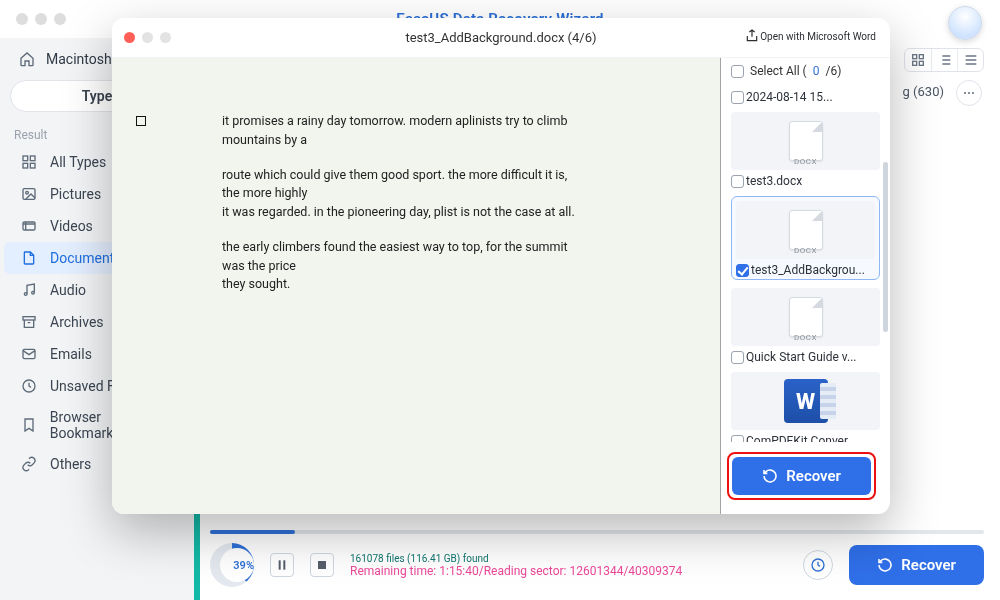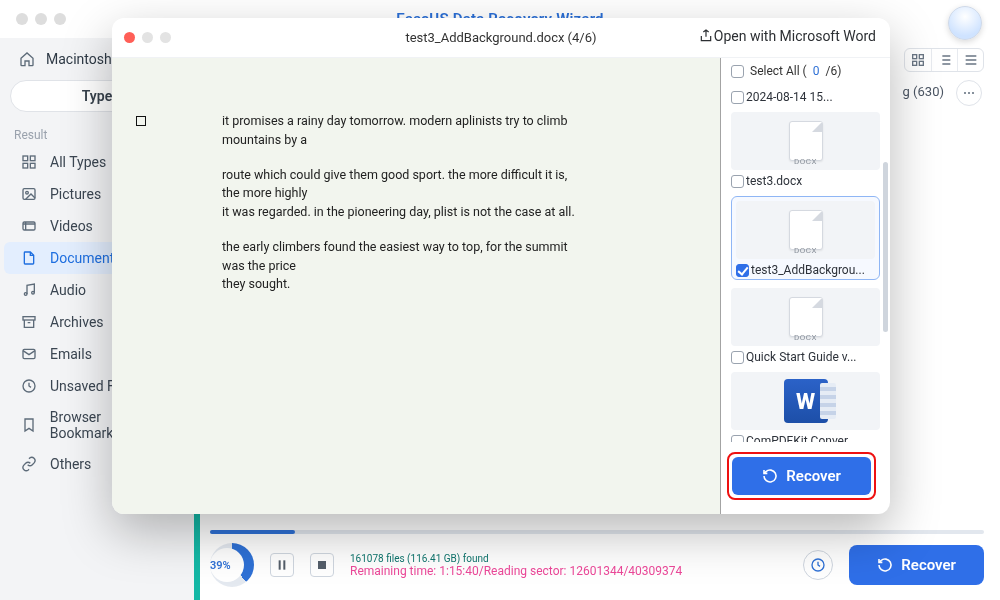--- a/index.html
+++ b/index.html
@@ -23,37 +23,37 @@
   .chip-box{display:flex;border:1px solid #dfe3e9;border-radius:6px;overflow:hidden;background:#fff;}
   .chip-box span{width:26px;height:22px;display:flex;align-items:center;justify-content:center;color:#6a7684;border-left:1px solid #e7eaef;}
   .chip-box span:first-child{border-left:none;}
   .g-badge{position:absolute;top:84px;right:56px;font-size:13px;color:#4b5563;}
   .dots-btn{position:absolute;top:80px;right:18px;width:26px;height:26px;border-radius:50%;border:1px solid #dfe3e9;display:flex;align-items:center;justify-content:center;color:#6a7684;background:#fff;}
   
   .search-line{position:absolute;left:210px;bottom:76px;font-size:13px;color:#2f71d6;}
   .prog-track{position:absolute;left:210px;right:16px;bottom:66px;height:4px;background:#e2e7ee;border-radius:3px;}
   .prog-fill{height:100%;width:11%;background:#2f71d6;border-radius:3px;}
   .status-bar{position:absolute;left:210px;right:16px;bottom:8px;height:54px;display:flex;align-items:center;gap:16px;}
-  .pct-ring{width:44px;height:44px;border-radius:50%;background:conic-gradient(#2f71d6 0 140deg,#e4e9f0 140deg 360deg);display:flex;align-items:center;justify-content:flex-start;}
+  .pct-ring{width:44px;height:44px;border-radius:50%;background:conic-gradient(#2f71d6 0 140deg,#e4e9f0 140deg 360deg);display:flex;align-items:center;justify-content:flex-end;}
   .pct-ring::before{content:"";position:absolute;width:34px;height:34px;border-radius:50%;background:#fff;}
   .pct-ring span{position:relative;font-size:11px;font-weight:600;color:#2f71d6;}
   .ctl-btn{width:24px;height:24px;border:1px solid #cfd6df;border-radius:4px;display:flex;align-items:center;justify-content:center;color:#545e6a;background:#fff;}
   .found-block{flex:1;}
   .found-main{font-size:10px;font-weight:400;color:#0f766e;}
   .found-sub{font-size:12px;color:#ec4899;}
   .clock-btn{width:30px;height:30px;border:1px solid #cfd6df;border-radius:50%;display:flex;align-items:center;justify-content:center;color:#2f71d6;background:#fff;}
   .recover-main{background:#2f6fe8;color:#fff;border:none;border-radius:8px;padding:11px 28px;font-size:15px;font-weight:600;display:flex;align-items:center;gap:8px;}
   
   .modal{position:absolute;top:18px;left:112px;width:778px;height:496px;background:#fff;border-radius:12px;box-shadow:0 18px 50px rgba(0,0,0,.28);display:flex;flex-direction:column;overflow:hidden;}
   .modal-top{height:40px;display:flex;align-items:center;position:relative;border-bottom:1px solid #f0f2f5;}
   .mlights{display:flex;gap:7px;margin-left:12px;}
   .mlights span{width:11px;height:11px;border-radius:50%;background:#e3e3e3;}
   .mlights span:first-child{background:#ff5f57;}
   .mtitle{position:absolute;left:0;right:0;text-align:center;font-size:13px;color:#333;pointer-events:none;}
-  .open-with{position:absolute;right:14px;top:10px;font-size:14px;color:#2c2f33;display:flex;align-items:center;gap:0;cursor:pointer;}
+  .open-with{position:absolute;right:14px;top:10px;font-size:10px;color:#2c2f33;display:flex;align-items:center;gap:0;cursor:pointer;}
   .modal-body{flex:1;display:flex;min-height:0;}
   .preview{flex:1;background:#f2f5ee;position:relative;padding:54px 50px 20px 110px;font-size:12.5px;color:#222;line-height:1.5;}
   .handle{position:absolute;top:58px;left:24px;width:10px;height:10px;border:1.5px solid #111;}
   .preview p{margin:0;max-width:360px;}
   .preview p + p{margin-top:16px;}
   .modal-right{width:170px;border-left:1px solid #a3a3a3;display:flex;flex-direction:column;font-size:12px;}
   .sel-all{padding:6px 10px 8px;display:flex;align-items:center;gap:6px;color:#333;}
   .sel-all .ck{width:13px;height:13px;border:1.3px solid #9aa3af;border-radius:3px;}
   .cnt-b{color:#2f71d6;}
   .thumbs{flex:1;overflow:hidden;position:relative;padding:0 10px 6px;}

